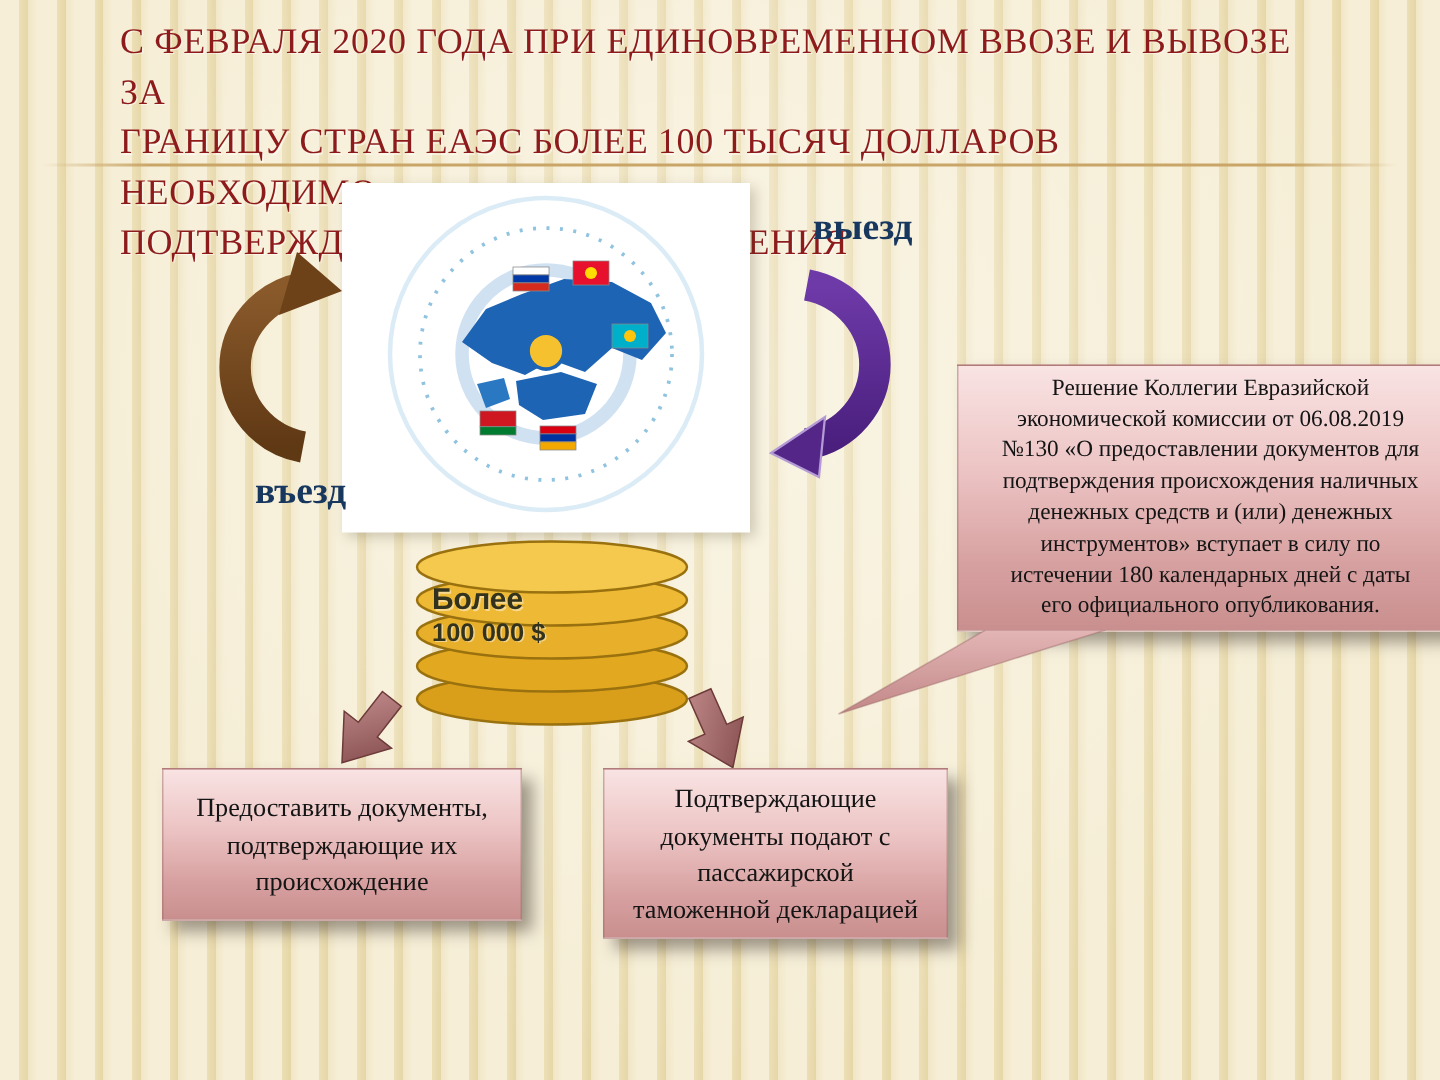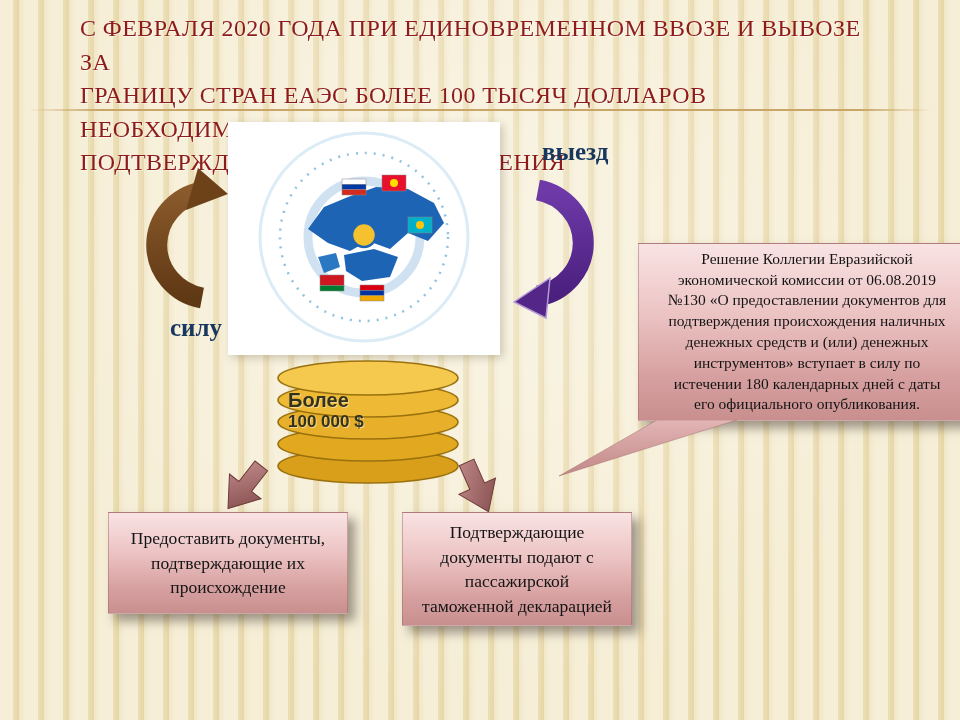--- a/index.html
+++ b/index.html
@@ -110,21 +110,21 @@
         </g>
         <g stroke="#888" stroke-width="0.5">
           <rect x="104" y="156" width="24" height="5.3" fill="#d90012"></rect>
           <rect x="104" y="161.3" width="24" height="5.3" fill="#0033a0"></rect>
           <rect x="104" y="166.6" width="24" height="5.4" fill="#f2a800"></rect>
         </g>
       </svg>
     </span>
   </div>
 
-  <div class="nav-label entry">силу</div>
+  <div class="nav-label entry">въезд</div>
   <div class="nav-label exit">выезд</div>
 
   <span class="curve-arrow entry">
     <svg width="120" height="156" viewBox="0 0 120 156">
       <defs>
         <linearGradient id="brownG" x1="0" y1="0" x2="0" y2="1">
           <stop offset="0" stop-color="#8a5a2b"></stop>
             <stop offset="1" stop-color="#5f3814"></stop>
         </linearGradient>
       </defs>

